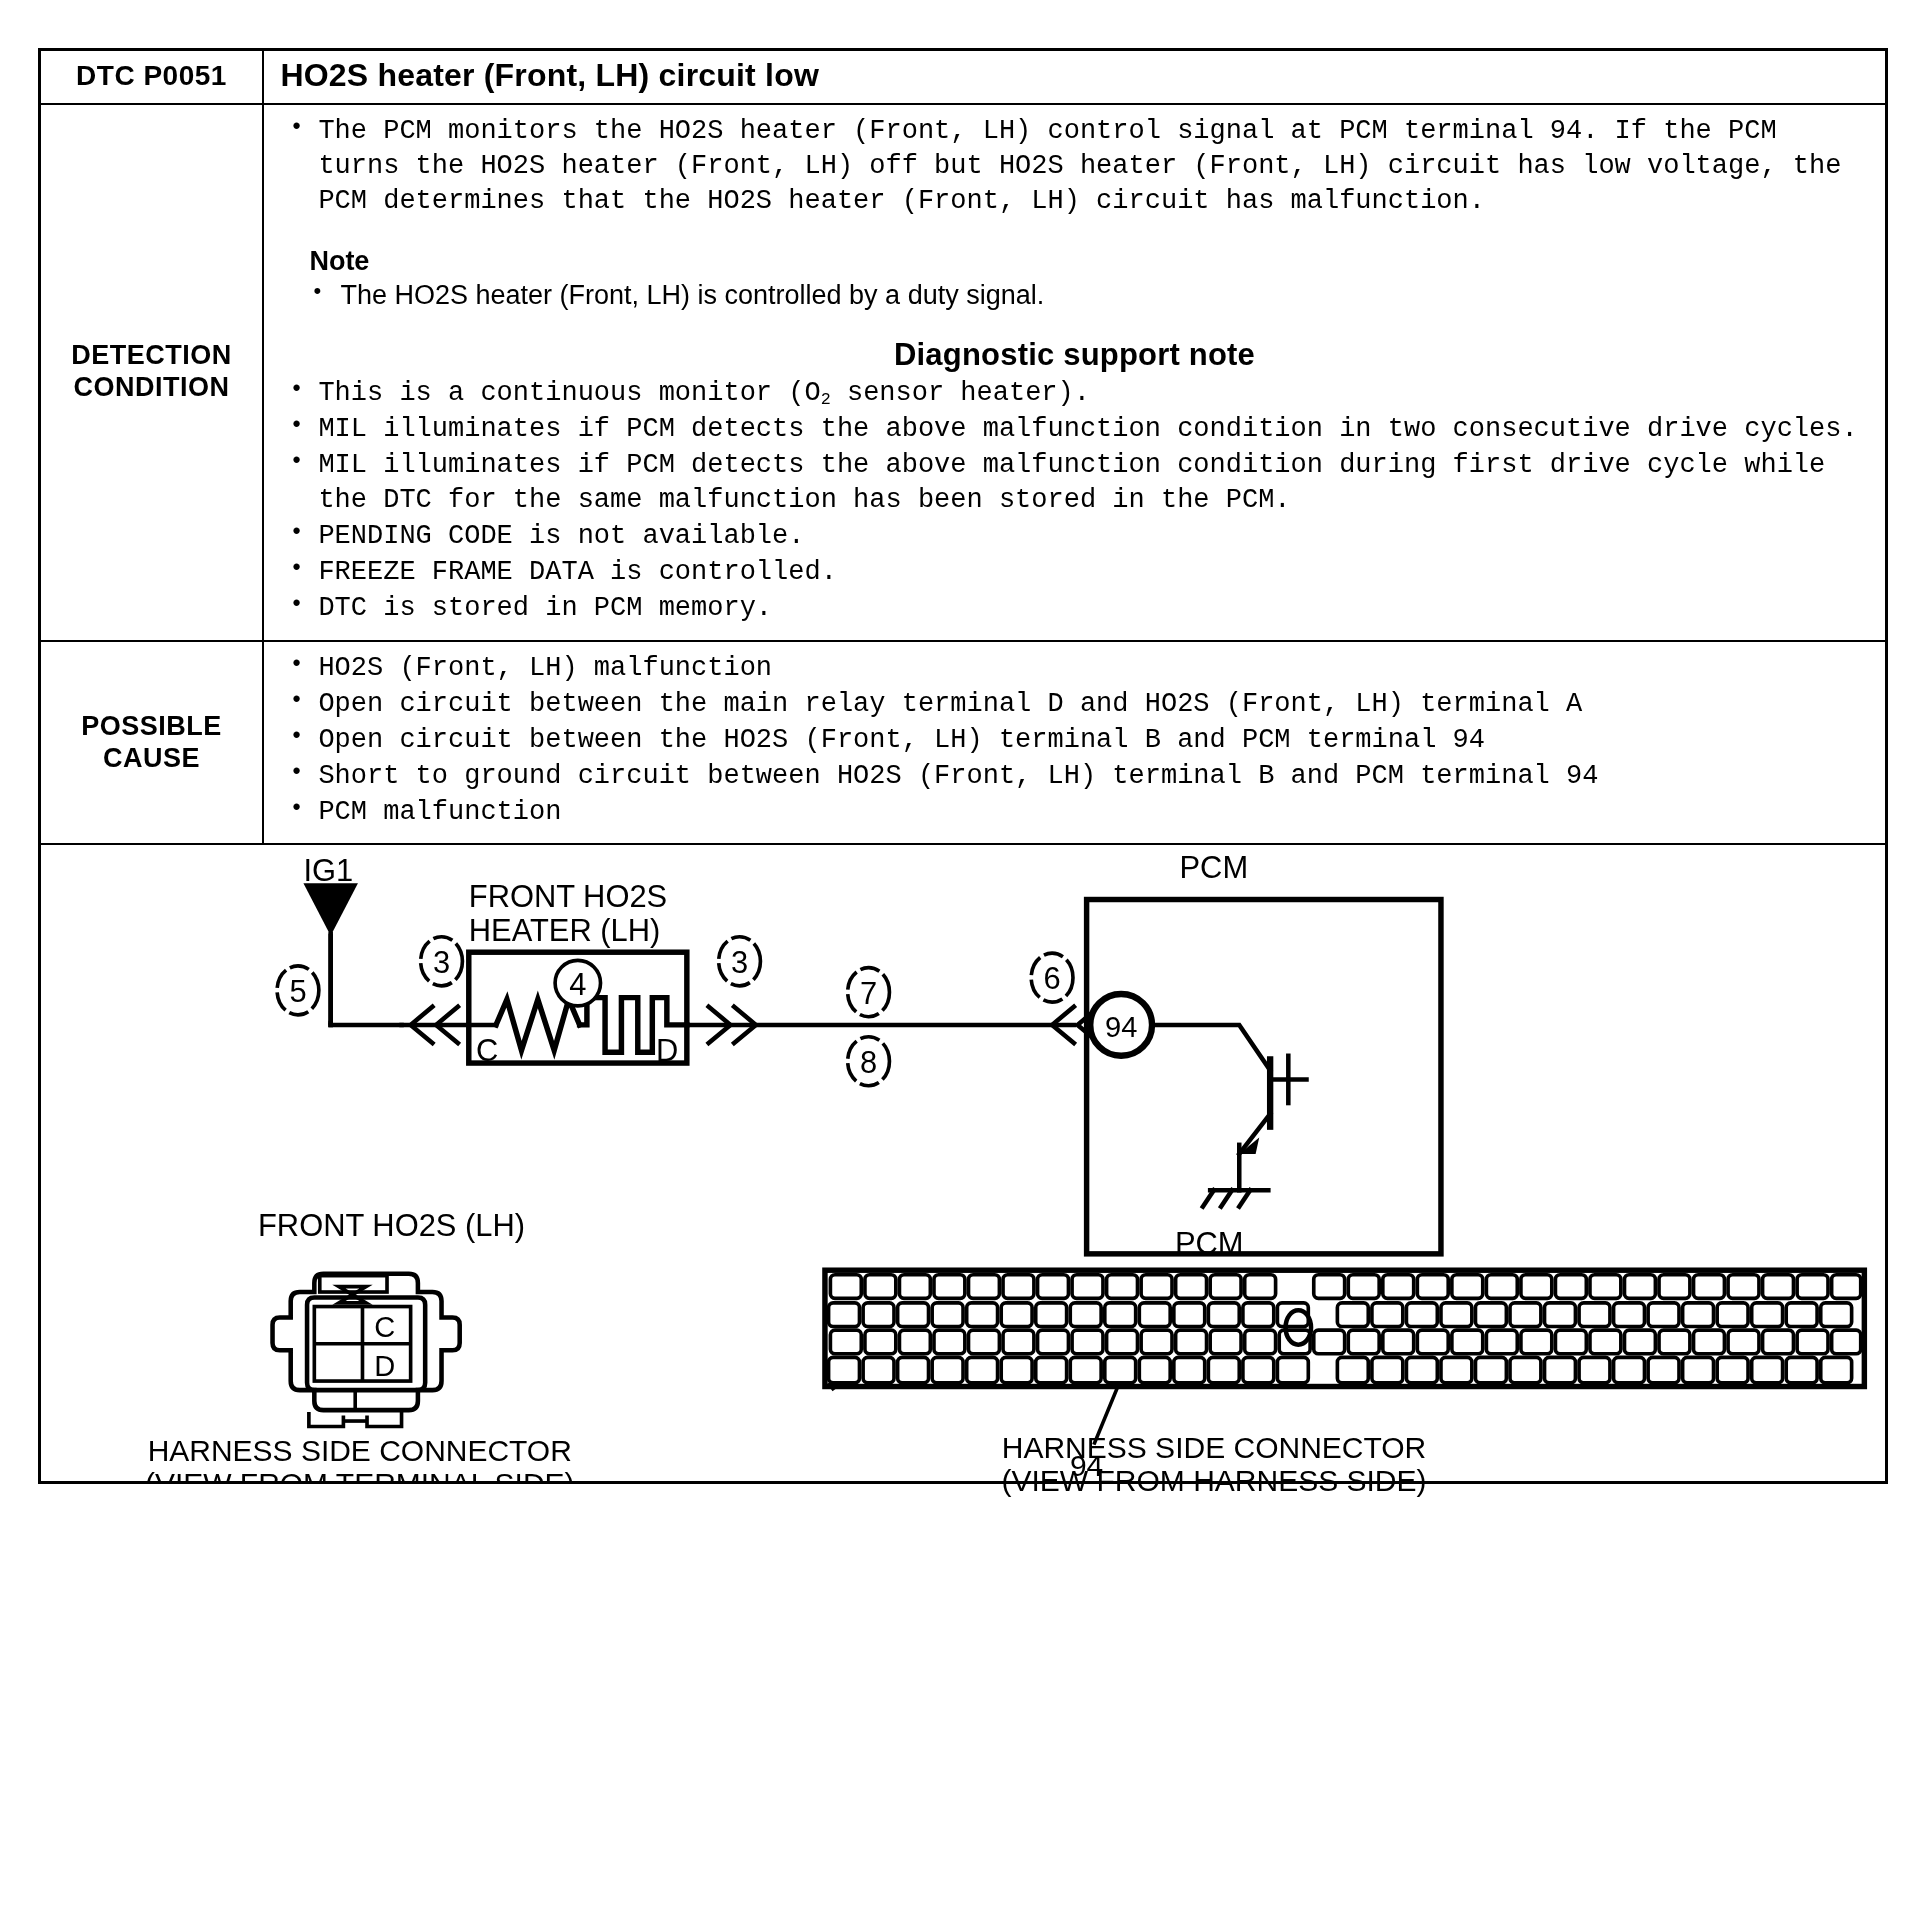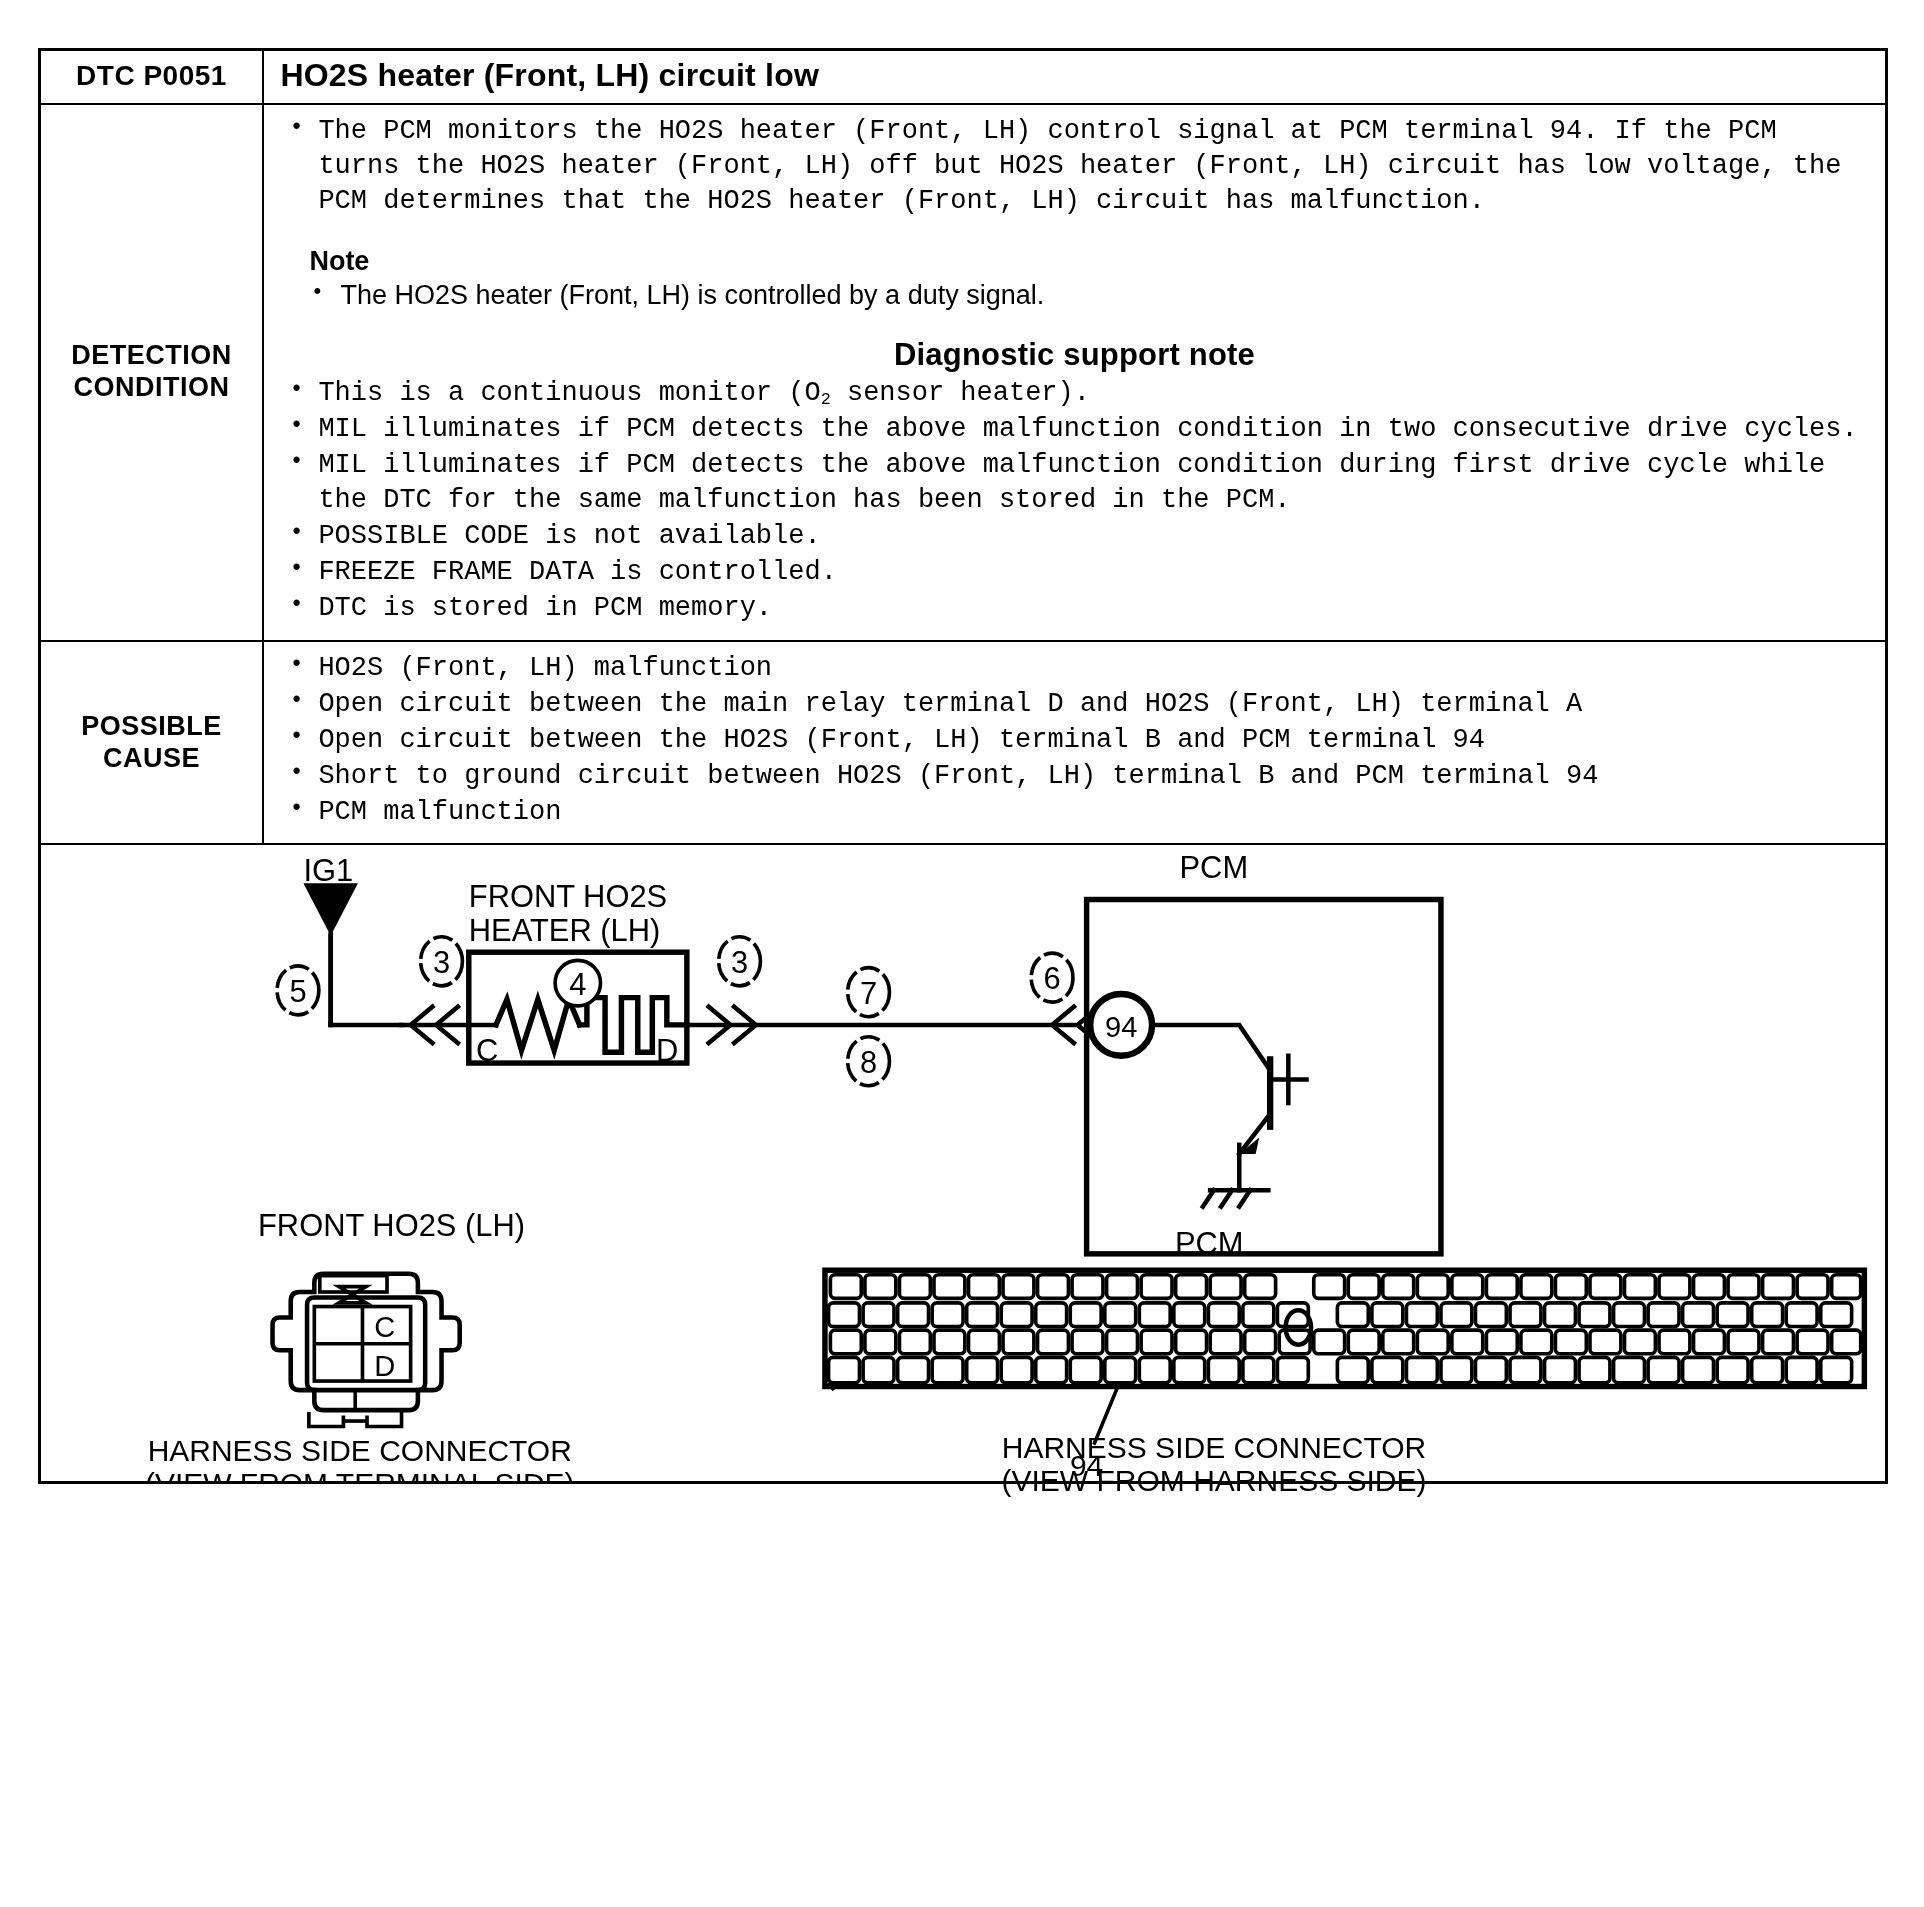--- a/index.html
+++ b/index.html
@@ -190,21 +190,21 @@
         <div class="note-head">Note</div>
         <ul class="note-list">
           <li>The HO2S heater (Front, LH) is controlled by a duty signal.</li>
         </ul>
 
         <div class="dsn-head">Diagnostic support note</div>
         <ul class="blist tight">
           <li><span>This is a continuous monitor (O</span><sub>2</sub><span> sensor heater).</span></li>
           <li>MIL illuminates if PCM detects the above malfunction condition in two consecutive drive cycles.</li>
           <li>MIL illuminates if PCM detects the above malfunction condition during first drive cycle while the DTC for the same malfunction has been stored in the PCM.</li>
-          <li>POSSIBLE CODE is not available.</li>
+          <li>PENDING CODE is not available.</li>
           <li>FREEZE FRAME DATA is controlled.</li>
           <li>DTC is stored in PCM memory.</li>
         </ul>
 
       </div>
     </div>
 
     <div class="row">
       <div class="cell-label">
         <span>

